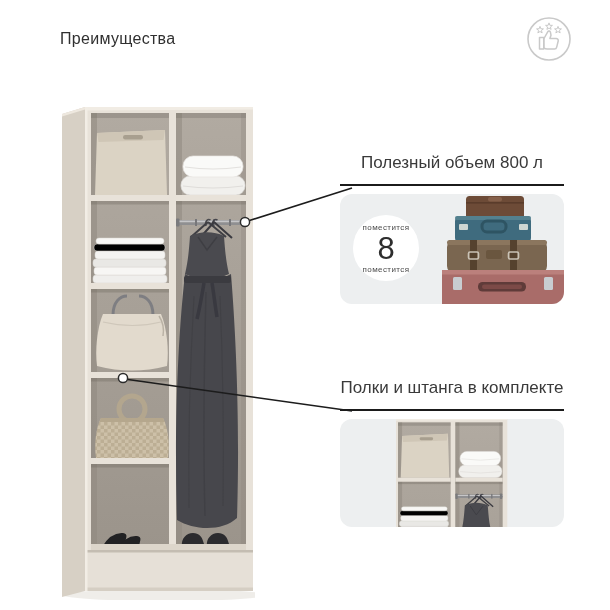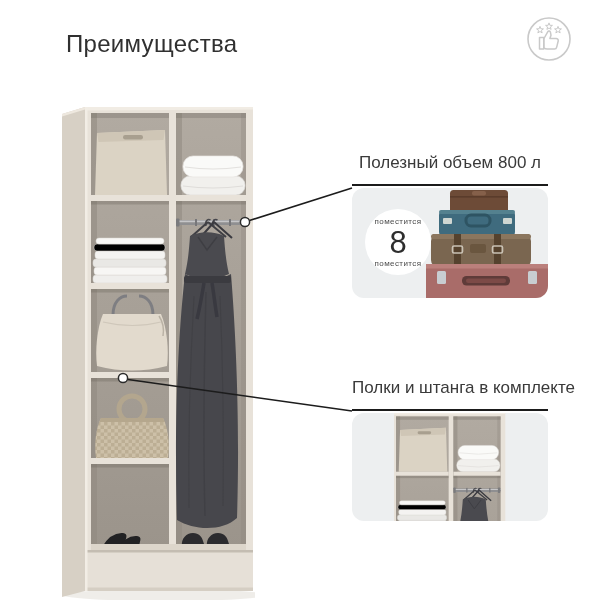--- a/index.html
+++ b/index.html
@@ -1,38 +1,38 @@
 <!DOCTYPE html>
 <html><head>
 <meta charset="utf-8">
 <style>
   *{margin:0;padding:0;box-sizing:border-box}
   html,body{width:610px;height:610px}
   body{position:relative;background:#ffffff;overflow:hidden;
        font-family:"Liberation Sans",sans-serif;}
 
-  .page-title{position:absolute;left:66px;top:30px;font-size:24px;
+  .page-title{position:absolute;left:60px;top:30px;font-size:16px;
               color:#303030;letter-spacing:.3px}
 
   .brand{position:absolute;right:38px;top:16px;display:flex;
          align-items:center;gap:13px}
   .brand-name{font-size:17px;color:#c7c7c7}
 
   .wardrobe{position:absolute;left:55px;top:100px;width:200px;height:500px}
 
   .callouts{position:absolute;left:0;top:0;width:610px;height:610px;
             pointer-events:none}
 
-  .feature{position:absolute;left:352px;width:196px}
+  .feature{position:absolute;left:340px;width:224px}
   .f1{top:153px}
   .f2{top:378px}
   .feature-title{font-size:17px;color:#3a3a3a;text-align:center;
                  padding-bottom:11px;border-bottom:2px solid #1b1b1b;
                  white-space:nowrap}
-  .feature-card{margin-top:2px;background:#edeff0;border-radius:12px;
+  .feature-card{margin-top:8px;background:#edeff0;border-radius:12px;
                 position:relative;overflow:hidden}
   .card-1{height:110px}
   .card-2{height:108px;display:flex;justify-content:center;align-items:flex-start}
 
   .badge{position:absolute;left:13px;top:21px;width:66px;height:66px;
          border-radius:50%;background:#ffffff;display:flex;
          flex-direction:column;align-items:center;justify-content:center;z-index:2}
   .badge-small{font-size:8px;letter-spacing:.4px;color:#4a4a4a}
   .badge-value{font-size:31px;font-weight:300;line-height:1;color:#2d2d2d;margin:1px 0}
 

